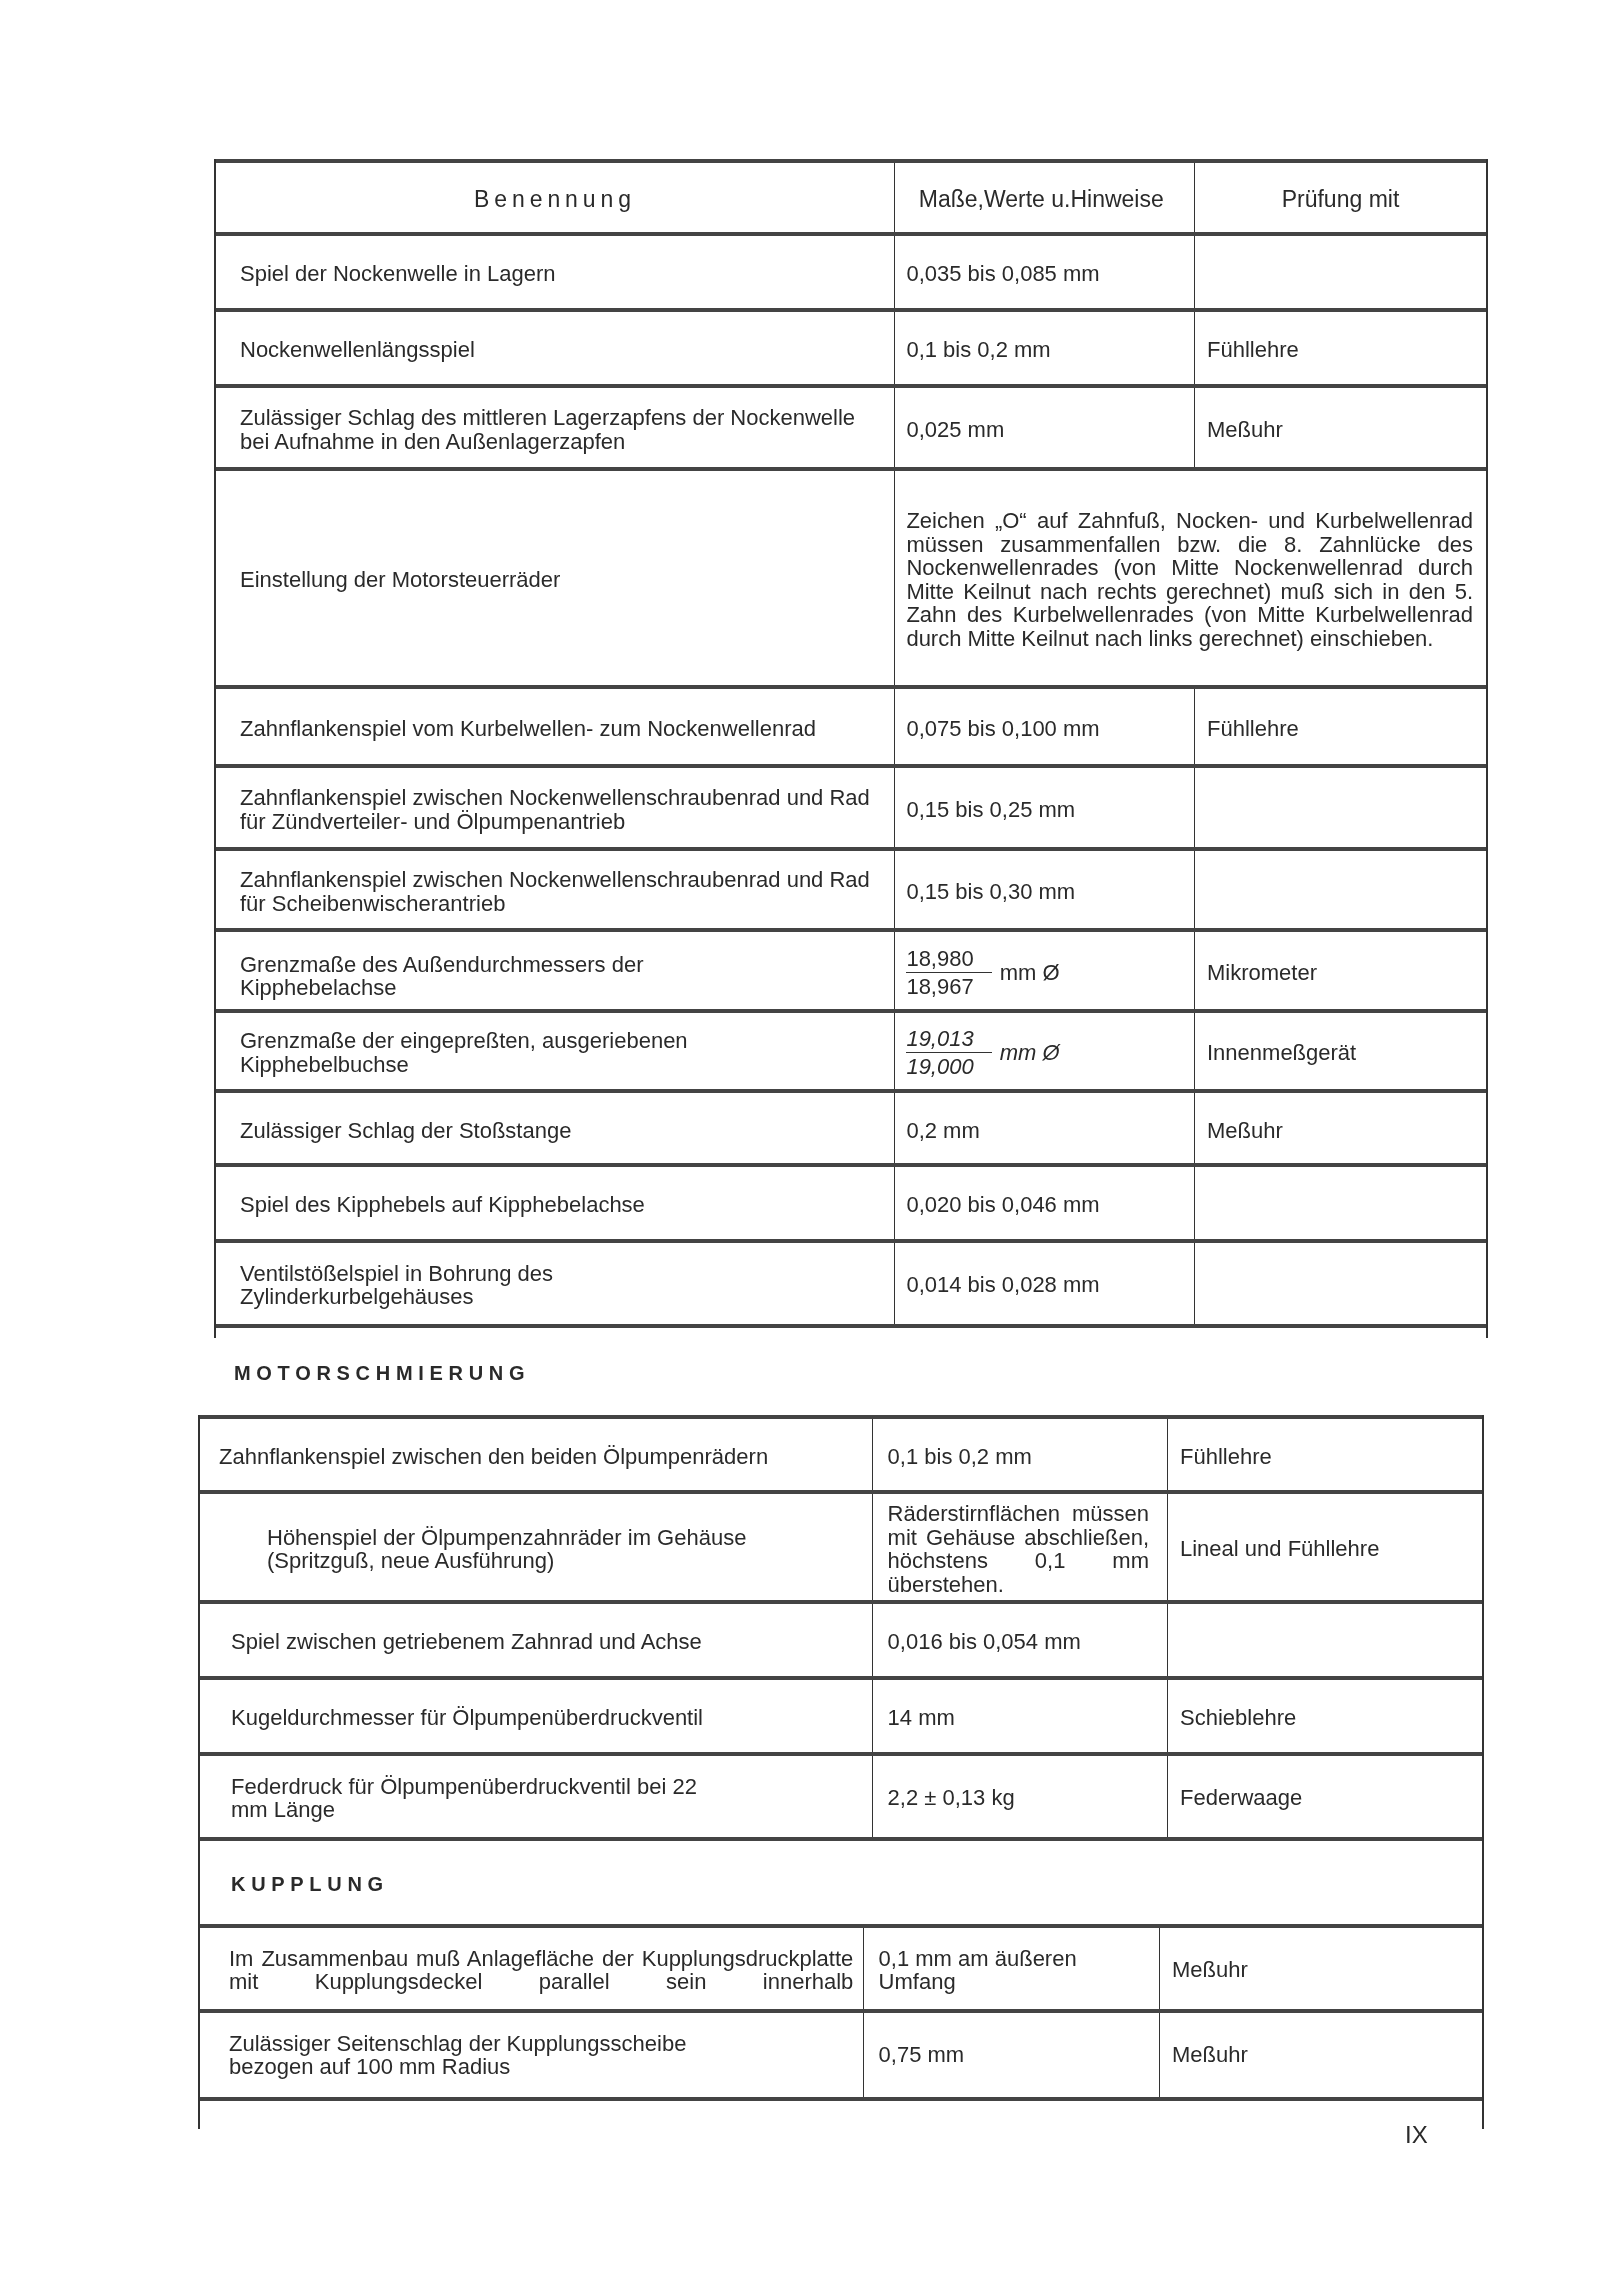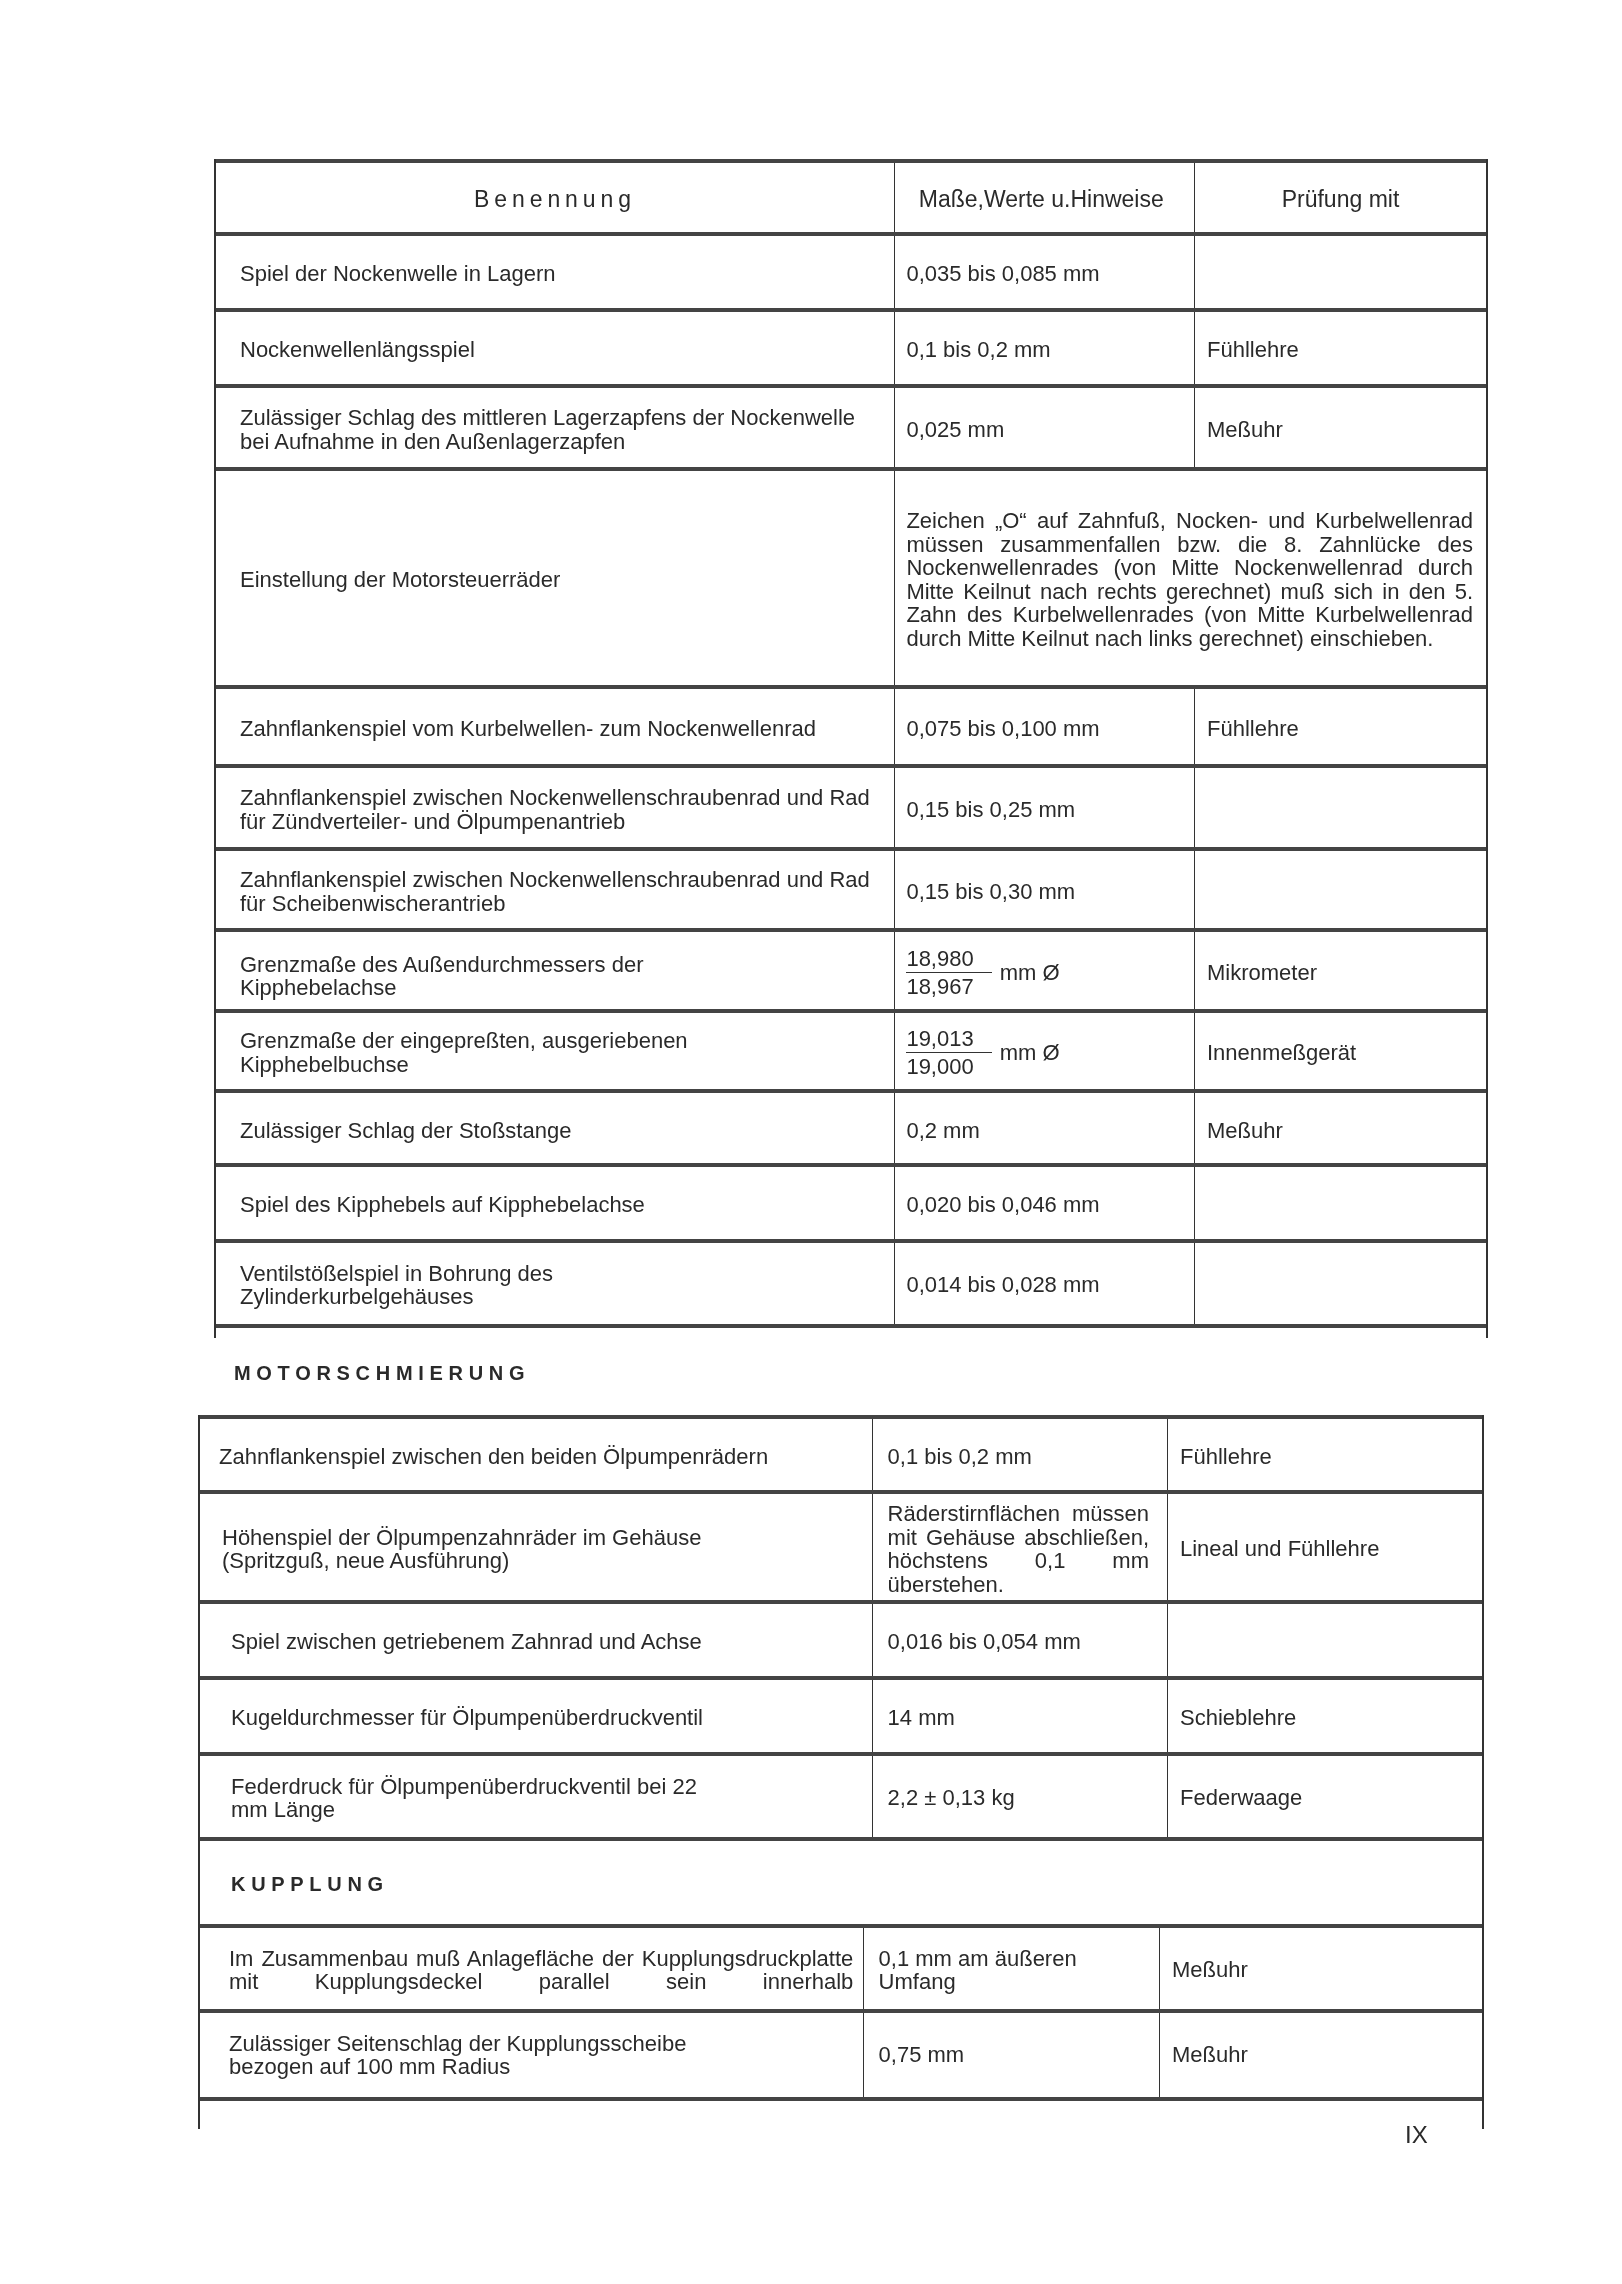--- a/index.html
+++ b/index.html
@@ -99,21 +99,21 @@
         </span>
         <span>mm Ø</span>
       </div>
       <div class="cell c3" style="left:978px; right:0;">Mikrometer</div>
     </div>
 
     <div class="row" style="top:850px; height:79px;">
       <div class="cell c1" style="left:0; width:678px;">
         <span class="multi" style="width:552px;">Grenzmaße der eingepreßten, ausgeriebenen Kipphebelbuchse</span>
       </div>
-      <div class="cell c2" style="left:678px; width:300px;">
+      <div class="cell c2" style="left:678px; width:300px;font-style:italic;">
         <span class="frac">
           <span class="num">19,013</span>
           <span class="den">19,000</span>
         </span>
         <span>mm Ø</span>
       </div>
       <div class="cell c3" style="left:978px; right:0;">Innenmeßgerät</div>
     </div>
 
     <div class="row" style="top:930px; height:75px;">
@@ -143,21 +143,21 @@
 
   <div class="tbl" style="left:198px; top:1415px; width:1282px; height:714px; border-top:none;">
 
     <div class="row" style="top:0; height:75px;">
       <div class="cell c1" style="left:0; width:672px; padding-left:19px;">Zahnflankenspiel zwischen den beiden Ölpumpenrädern</div>
       <div class="cell c2" style="left:672px; width:295px; padding-left:14.6px;">0,1 bis 0,2 mm</div>
       <div class="cell c3" style="left:967px; right:0;">Fühllehre</div>
     </div>
 
     <div class="row" style="top:75px; height:110px;">
-      <div class="cell c1" style="left:8px; width:672px; padding-left:14px;">
+      <div class="cell c1" style="left:16px; width:672px; padding-left:14px;justify-content:center;">
         <span class="multi" style="width:584px;">Höhenspiel der Ölpumpenzahnräder im Gehäuse (Spritzguß, neue Ausführung)</span>
       </div>
       <div class="cell c2" style="left:672px; width:295px; padding-left:14.6px; padding-right:18px;">
         <span class="justify" style="text-align-last:left; width:100%;">Räderstirnflächen müssen mit Gehäuse abschließen, höchstens 0,1 mm überstehen.</span>
       </div>
       <div class="cell c3" style="left:967px; right:0;">Lineal und Fühllehre</div>
     </div>
 
     <div class="row" style="top:185px; height:76px;">
       <div class="cell c1" style="left:0; width:672px; padding-left:31px;">Spiel zwischen getriebenem Zahnrad und Achse</div>

